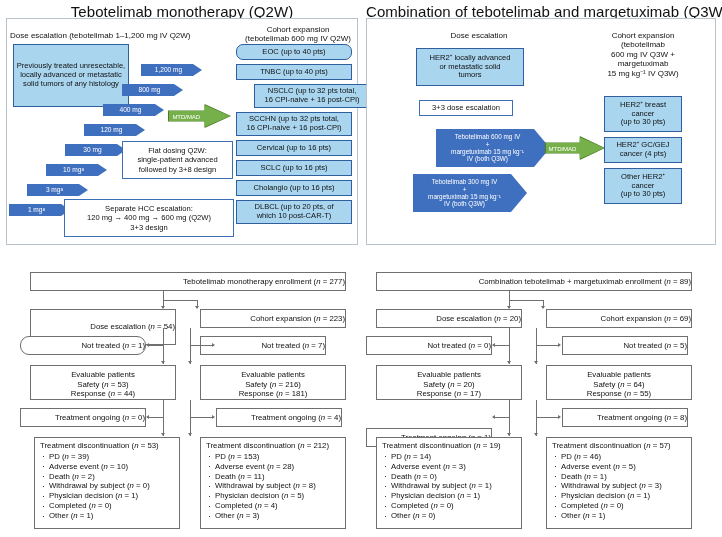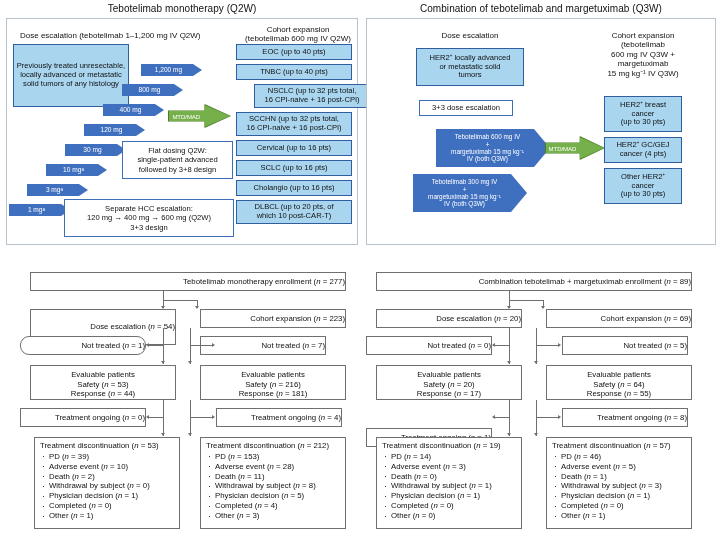--- a/index.html
+++ b/index.html
@@ -14,21 +14,21 @@
     position: relative;
     overflow: hidden;
   }
   .root { position: relative; width: 722px; height: 537px; }
 
   
   .abs { position: absolute; }
 
   
   .panel-title {
-    font-size: 10px;
+    font-size: 15px;
     text-align: center;
     color: #111;
     letter-spacing: .05px;
     white-space: nowrap;
   }
 
   
   .panel-frame {
     border: 1px solid #b9c3cc;
     background: #fff;
@@ -145,21 +145,21 @@
 </style>
 </head>
 <body>
 
 <div class="root">
 
   <div class="panel-title abs" style="left:8px; top:3px; width:348px;">Tebotelimab monotherapy (Q2W)</div>
 
   <div class="panel-frame abs" style="left:6px; top:18px; width:352px; height:227px;"></div>
 
-  <div class="col-head abs" style="left:8px; top:31px; width:242px; text-align:left; padding-left:12px;">Dose escalation (tebotelimab 1–1,200 mg IV Q2W)</div>
+  <div class="col-head abs" style="left:8px; top:31px; width:242px; text-align:left; padding-left:2px;">Dose escalation (tebotelimab 1–1,200 mg IV Q2W)</div>
 
   <div class="col-head abs" style="left:240px; top:25px; width:116px;">
     <div>Cohort expansion</div>
     <div>(tebotelimab 600 mg IV Q2W)</div>
   </div>
 
   <div class="box-lightblue abs" style="left:13px; top:44px; width:116px; height:63px;">
     <span>Previously treated unresectable, locally advanced or metastatic solid tumors of any histology</span>
   </div>
 
@@ -202,21 +202,21 @@
     <div>120 mg → 400 mg → 600 mg (Q2W)</div>
     <div>3+3 design</div>
   </div>
 
   <div class="mtd-wrap" style="left:168px; top:104px; width:63px; height:24px;">
     <div class="mtd-outline"></div>
     <div class="mtd-inner"></div>
     <div class="mtd-label">MTD/MAD</div>
   </div>
 
-  <div class="box-lightblue abs" style="left:236px; top:44px; width:116px; height:16px; flex-direction:column;">
+  <div class="box-lightblue abs" style="left:236px; top:44px; width:116px; height:16px; flex-direction:column;border-radius:7px;">
     <div>EOC (up to 40 pts)</div>
   </div>
   <div class="box-lightblue abs" style="left:236px; top:64px; width:116px; height:16px; flex-direction:column;">
     <div>TNBC (up to 40 pts)</div>
   </div>
   <div class="box-lightblue abs" style="left:236px; top:84px; width:116px; height:24px; flex-direction:column;margin-left:18px;">
     <div>NSCLC (up to 32 pts total,</div>
     <div>16 CPI-naive + 16 post-CPI)</div>
   </div>
   <div class="box-lightblue abs" style="left:236px; top:112px; width:116px; height:24px; flex-direction:column;">
@@ -234,21 +234,21 @@
   </div>
   <div class="box-lightblue abs" style="left:236px; top:200px; width:116px; height:24px; flex-direction:column;">
     <div>DLBCL (up to 20 pts, of</div>
     <div>which 10 post-CAR-T)</div>
   </div>
 
   <div class="panel-title abs" style="left:366px; top:3px; width:350px;">Combination of tebotelimab and margetuximab (Q3W)</div>
 
   <div class="panel-frame abs" style="left:366px; top:18px; width:350px; height:227px;"></div>
 
-  <div class="col-head abs" style="left:395px; top:31px; width:150px;">Dose escalation</div>
+  <div class="col-head abs" style="left:404px; top:31px; width:150px;">Dose escalation</div>
 
   <div class="col-head abs" style="left:580px; top:31px; width:126px;">
     <div>Cohort expansion</div>
     <div>(tebotelimab</div>
     <div>600 mg IV Q3W +</div>
     <div>margetuximab</div>
     <div>15 mg kg⁻¹ IV Q3W)</div>
   </div>
 
   <div class="box-lightblue abs" style="left:416px; top:48px; width:108px; height:38px; flex-direction:column;">

